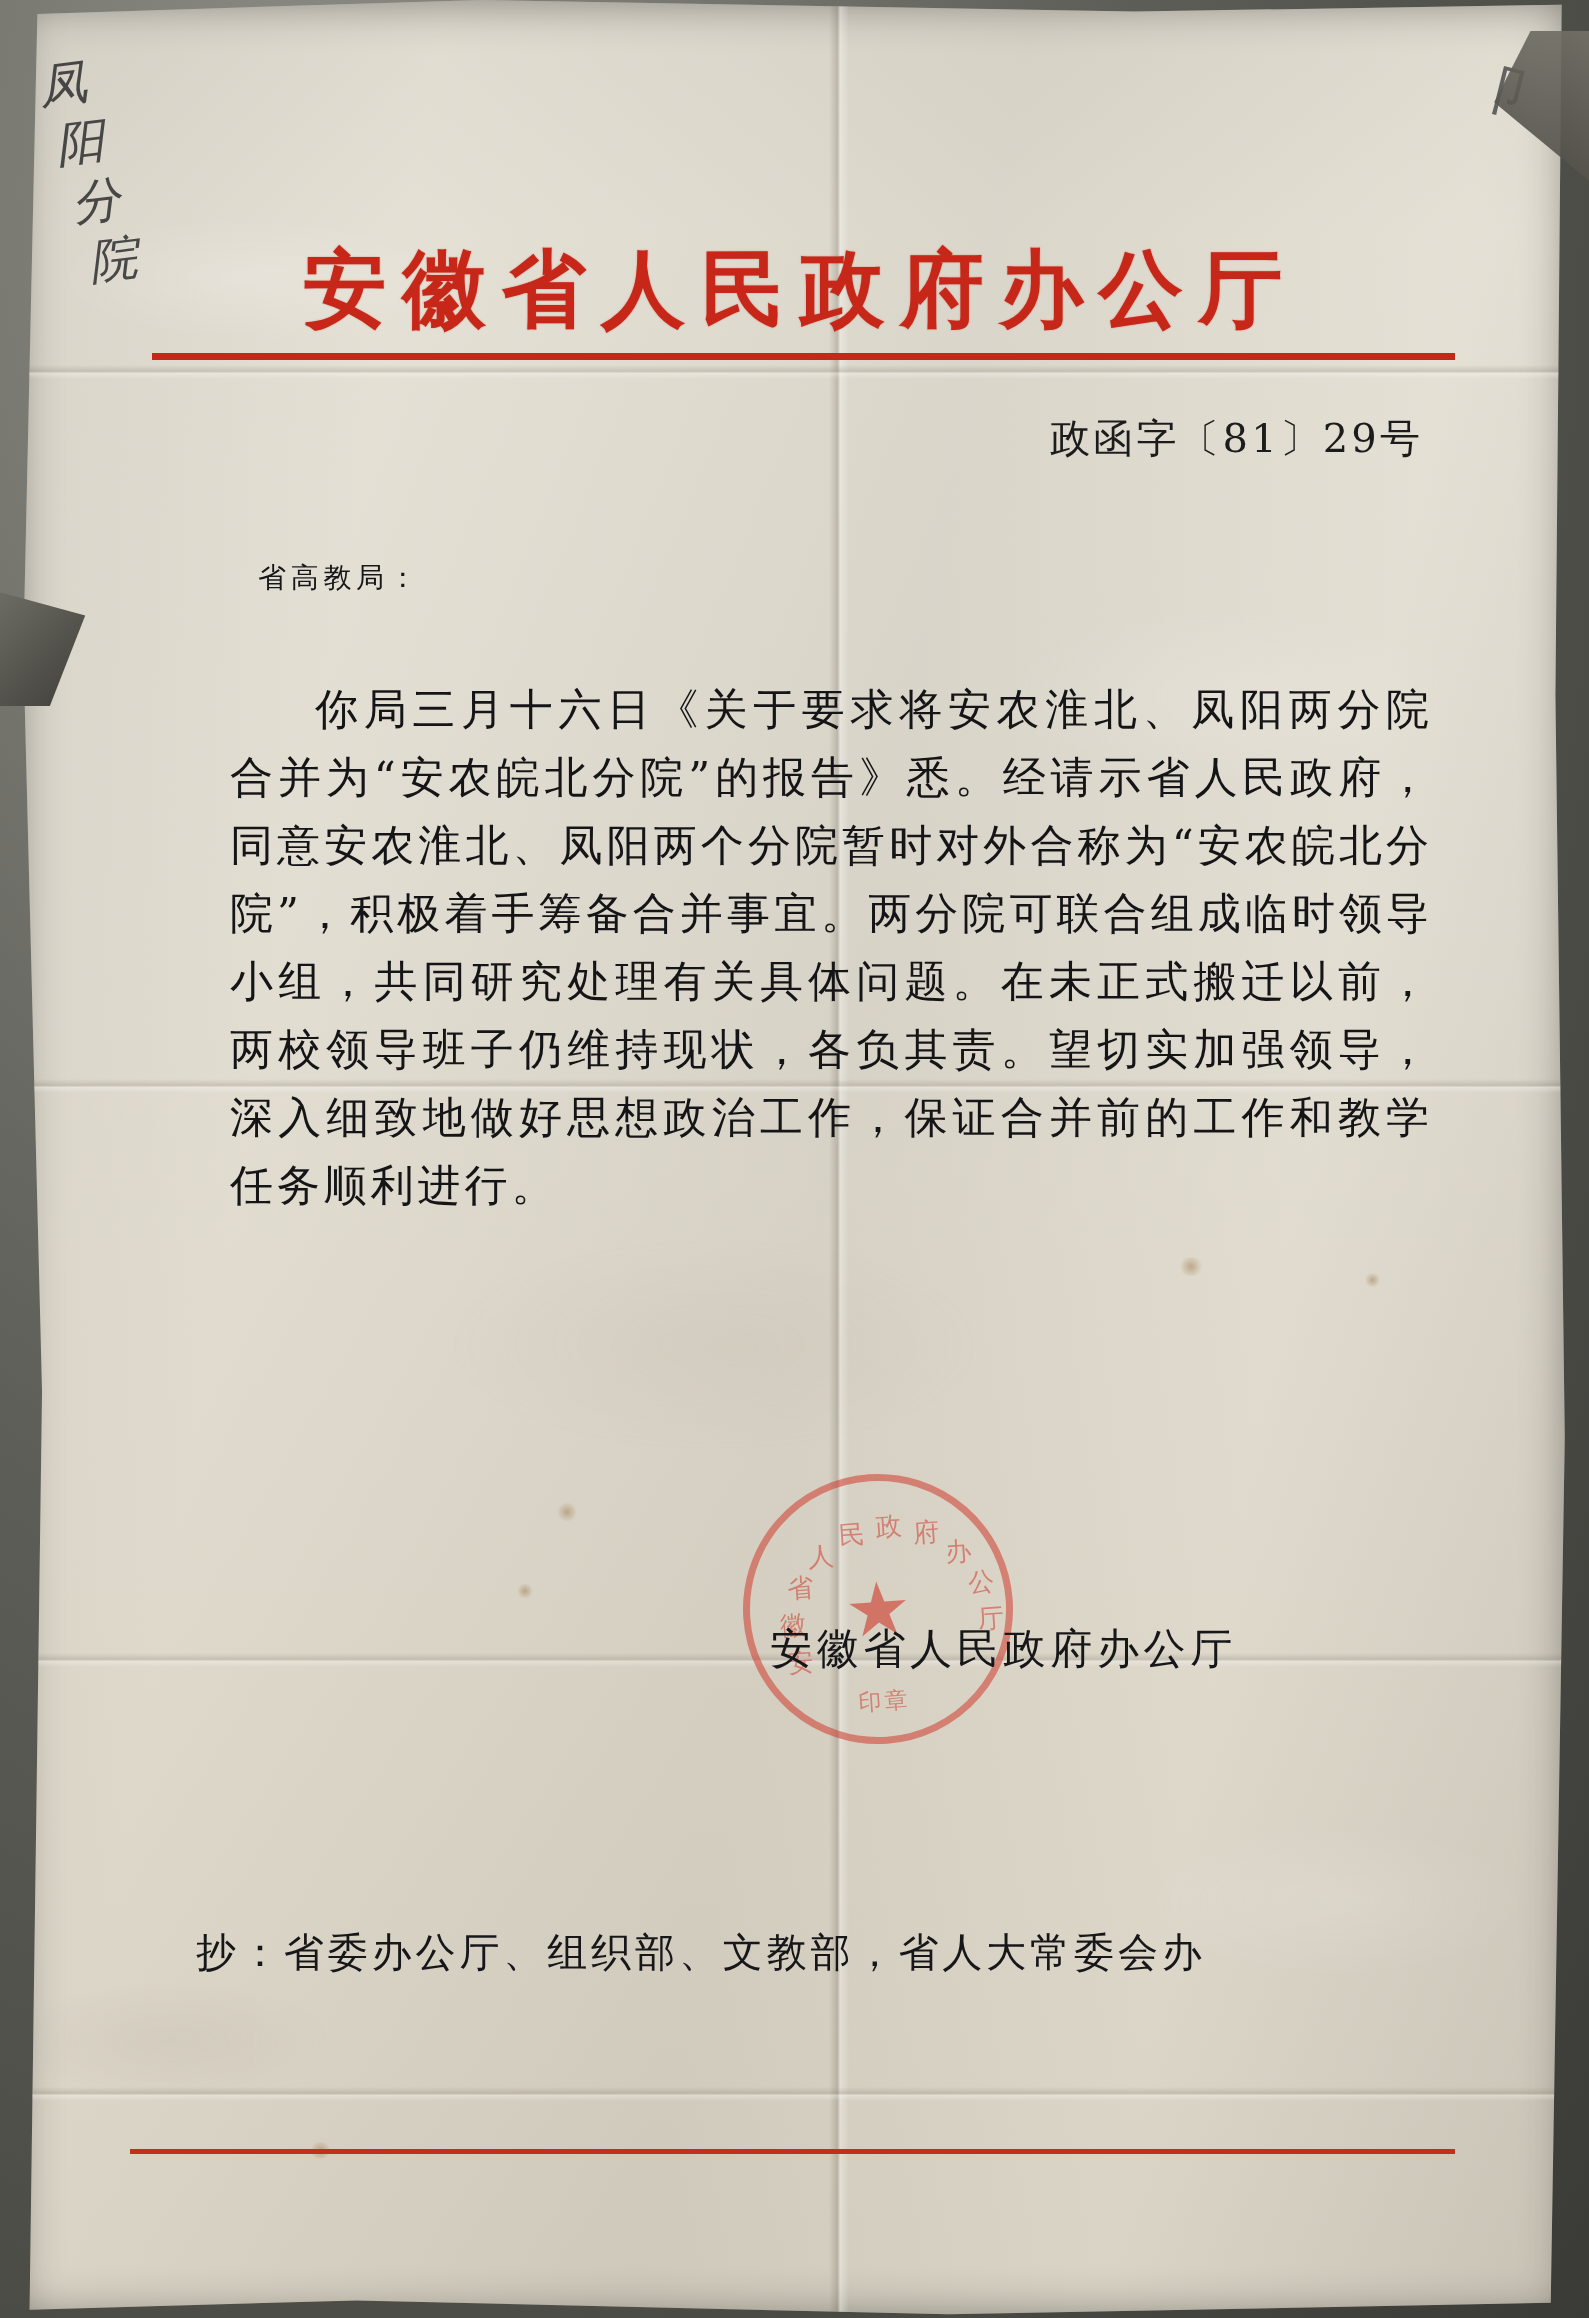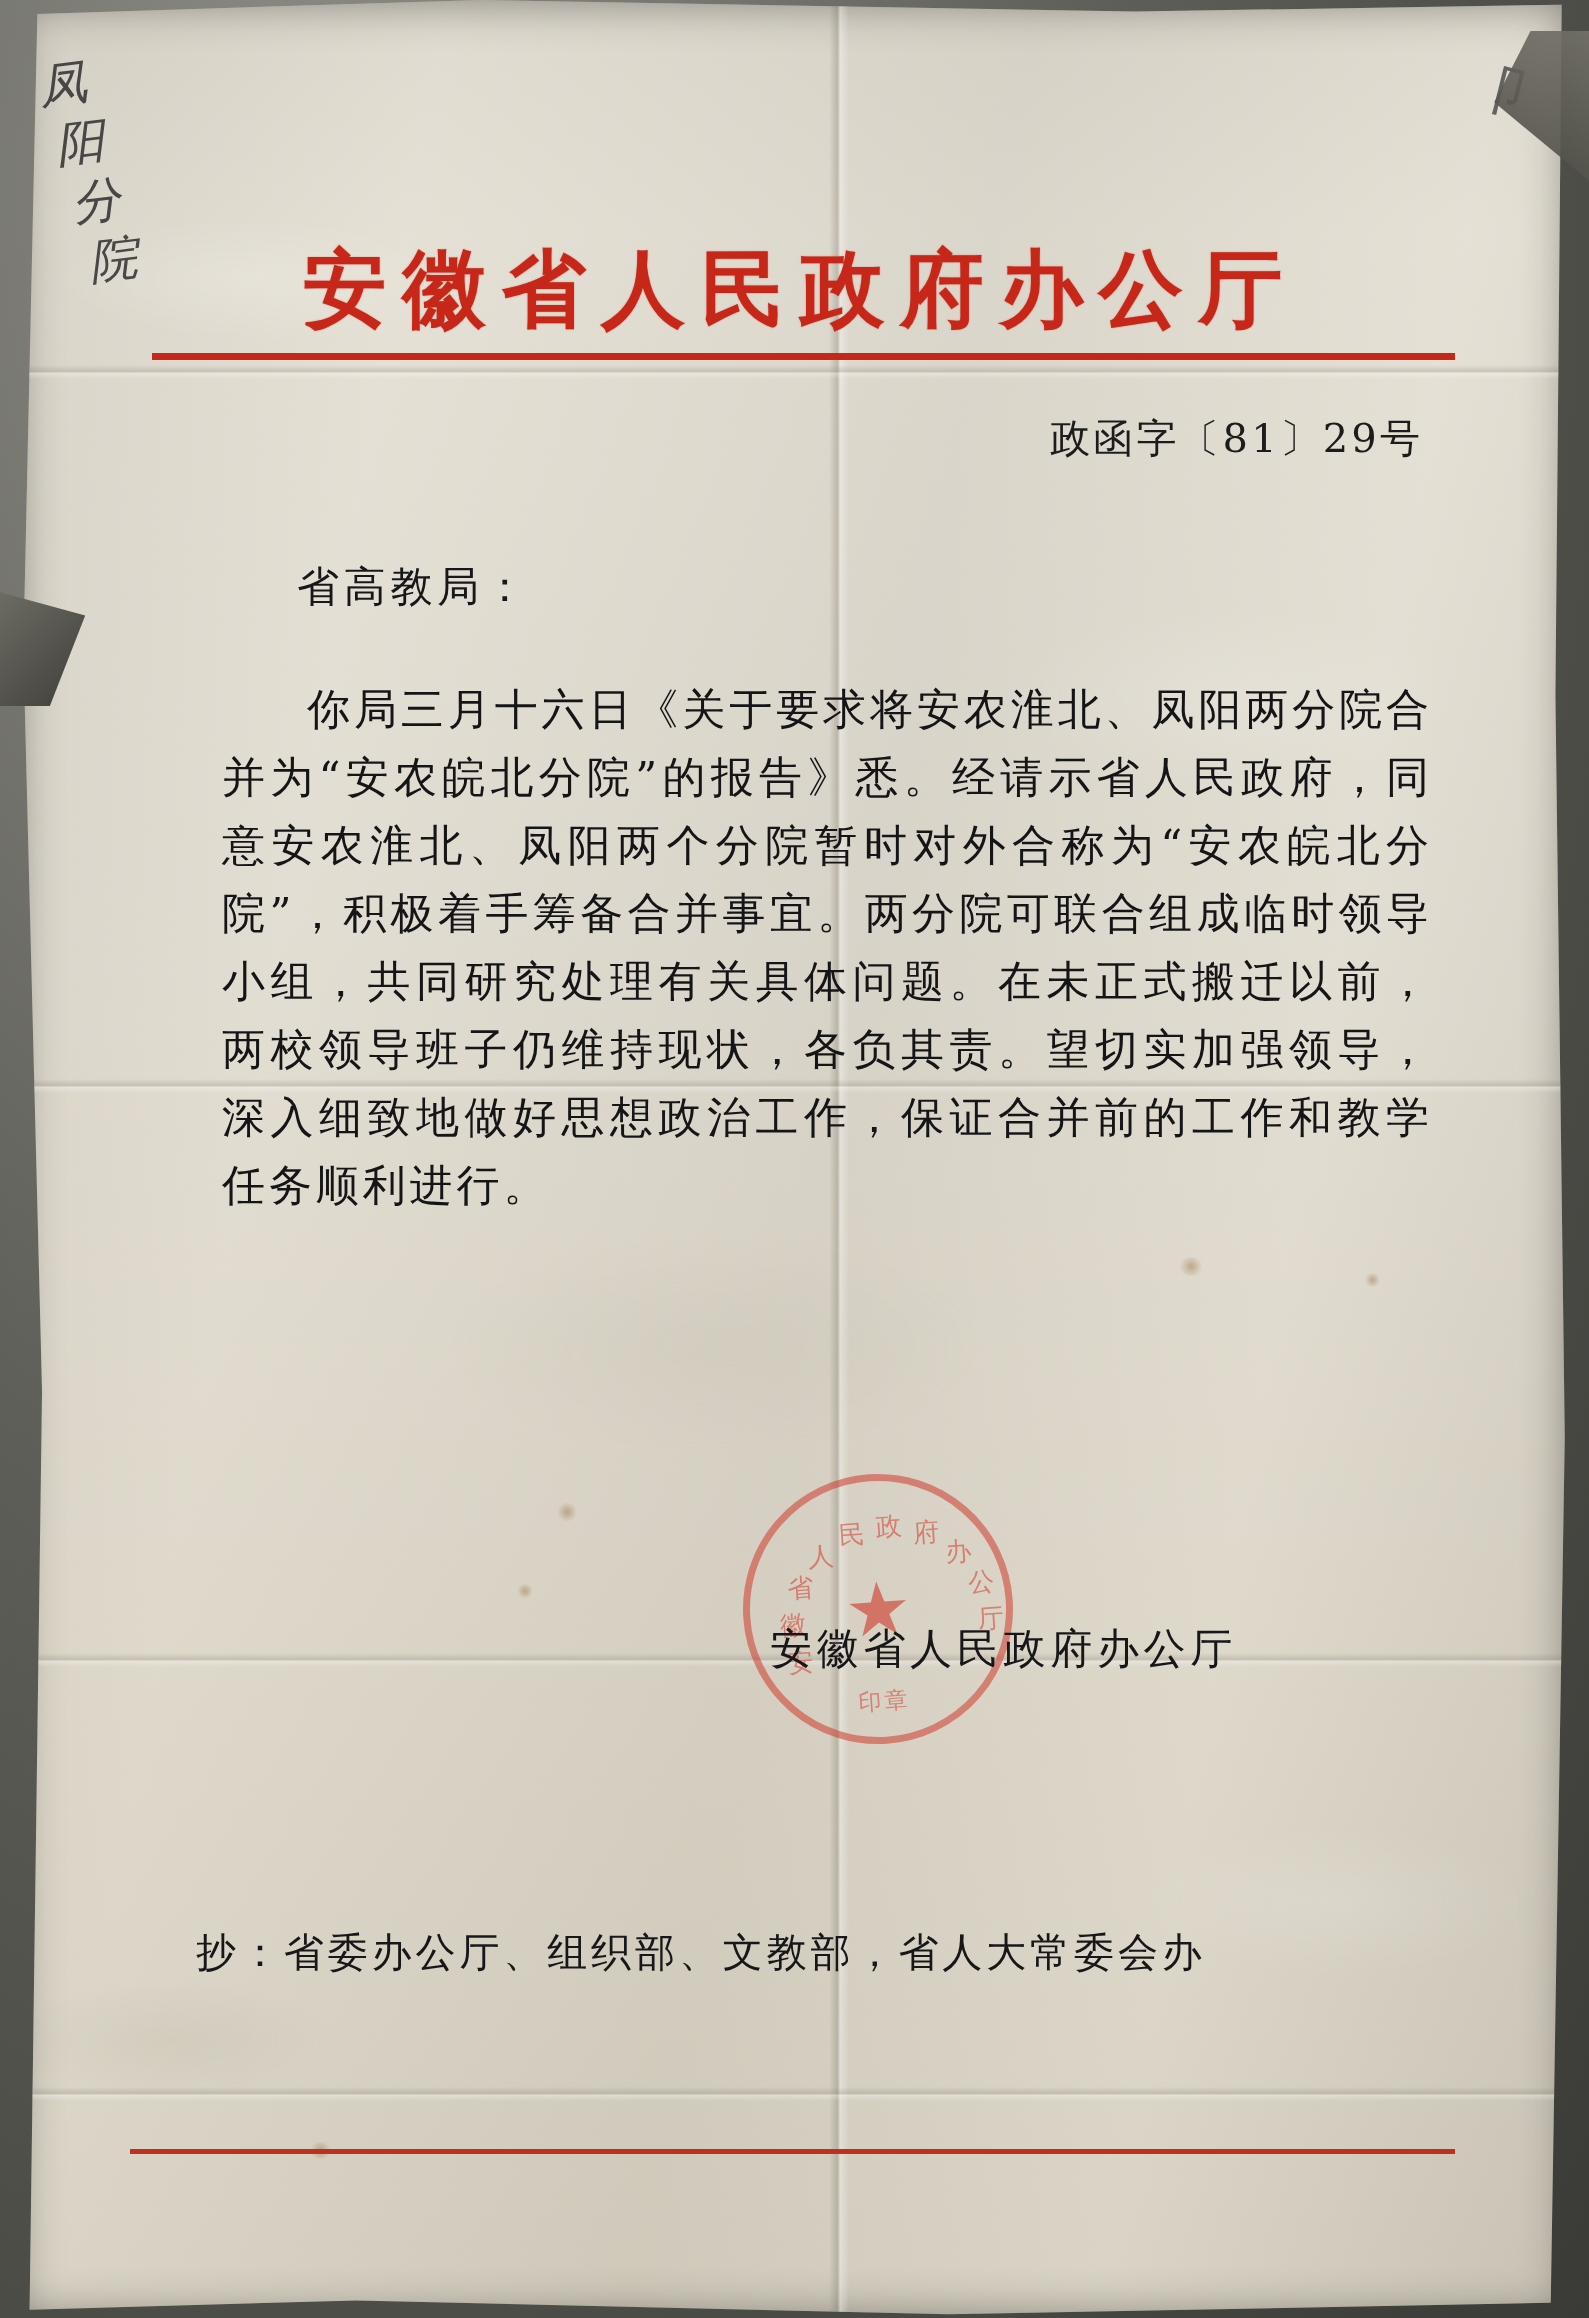--- a/index.html
+++ b/index.html
@@ -179,29 +179,28 @@
     font-size: 40px;
     letter-spacing: 3.1px;
     color: #1c1c1c;
   }
 
   .recipient {
     position: absolute;
     left: 244px;
     top: 559px;
     font-family: Liberation Mono, monospace;
-    font-size: 42px;
+    font-size: 28px;
     letter-spacing: 4.7px;
     color: #17171a;
-    margin-left: 39px;
   }
 
   .body {
     position: absolute;
-    left: 208px;
+    left: 216px;
     right: 138px;
     top: 675px;
     font-family: "DejaVu Serif", serif;
     font-size: 43px;
     line-height: 68px;
     color: #151517;
     letter-spacing: 3.9px;
     text-align: justify;
   }
   .body p { margin: 0; text-indent: 85px; }

